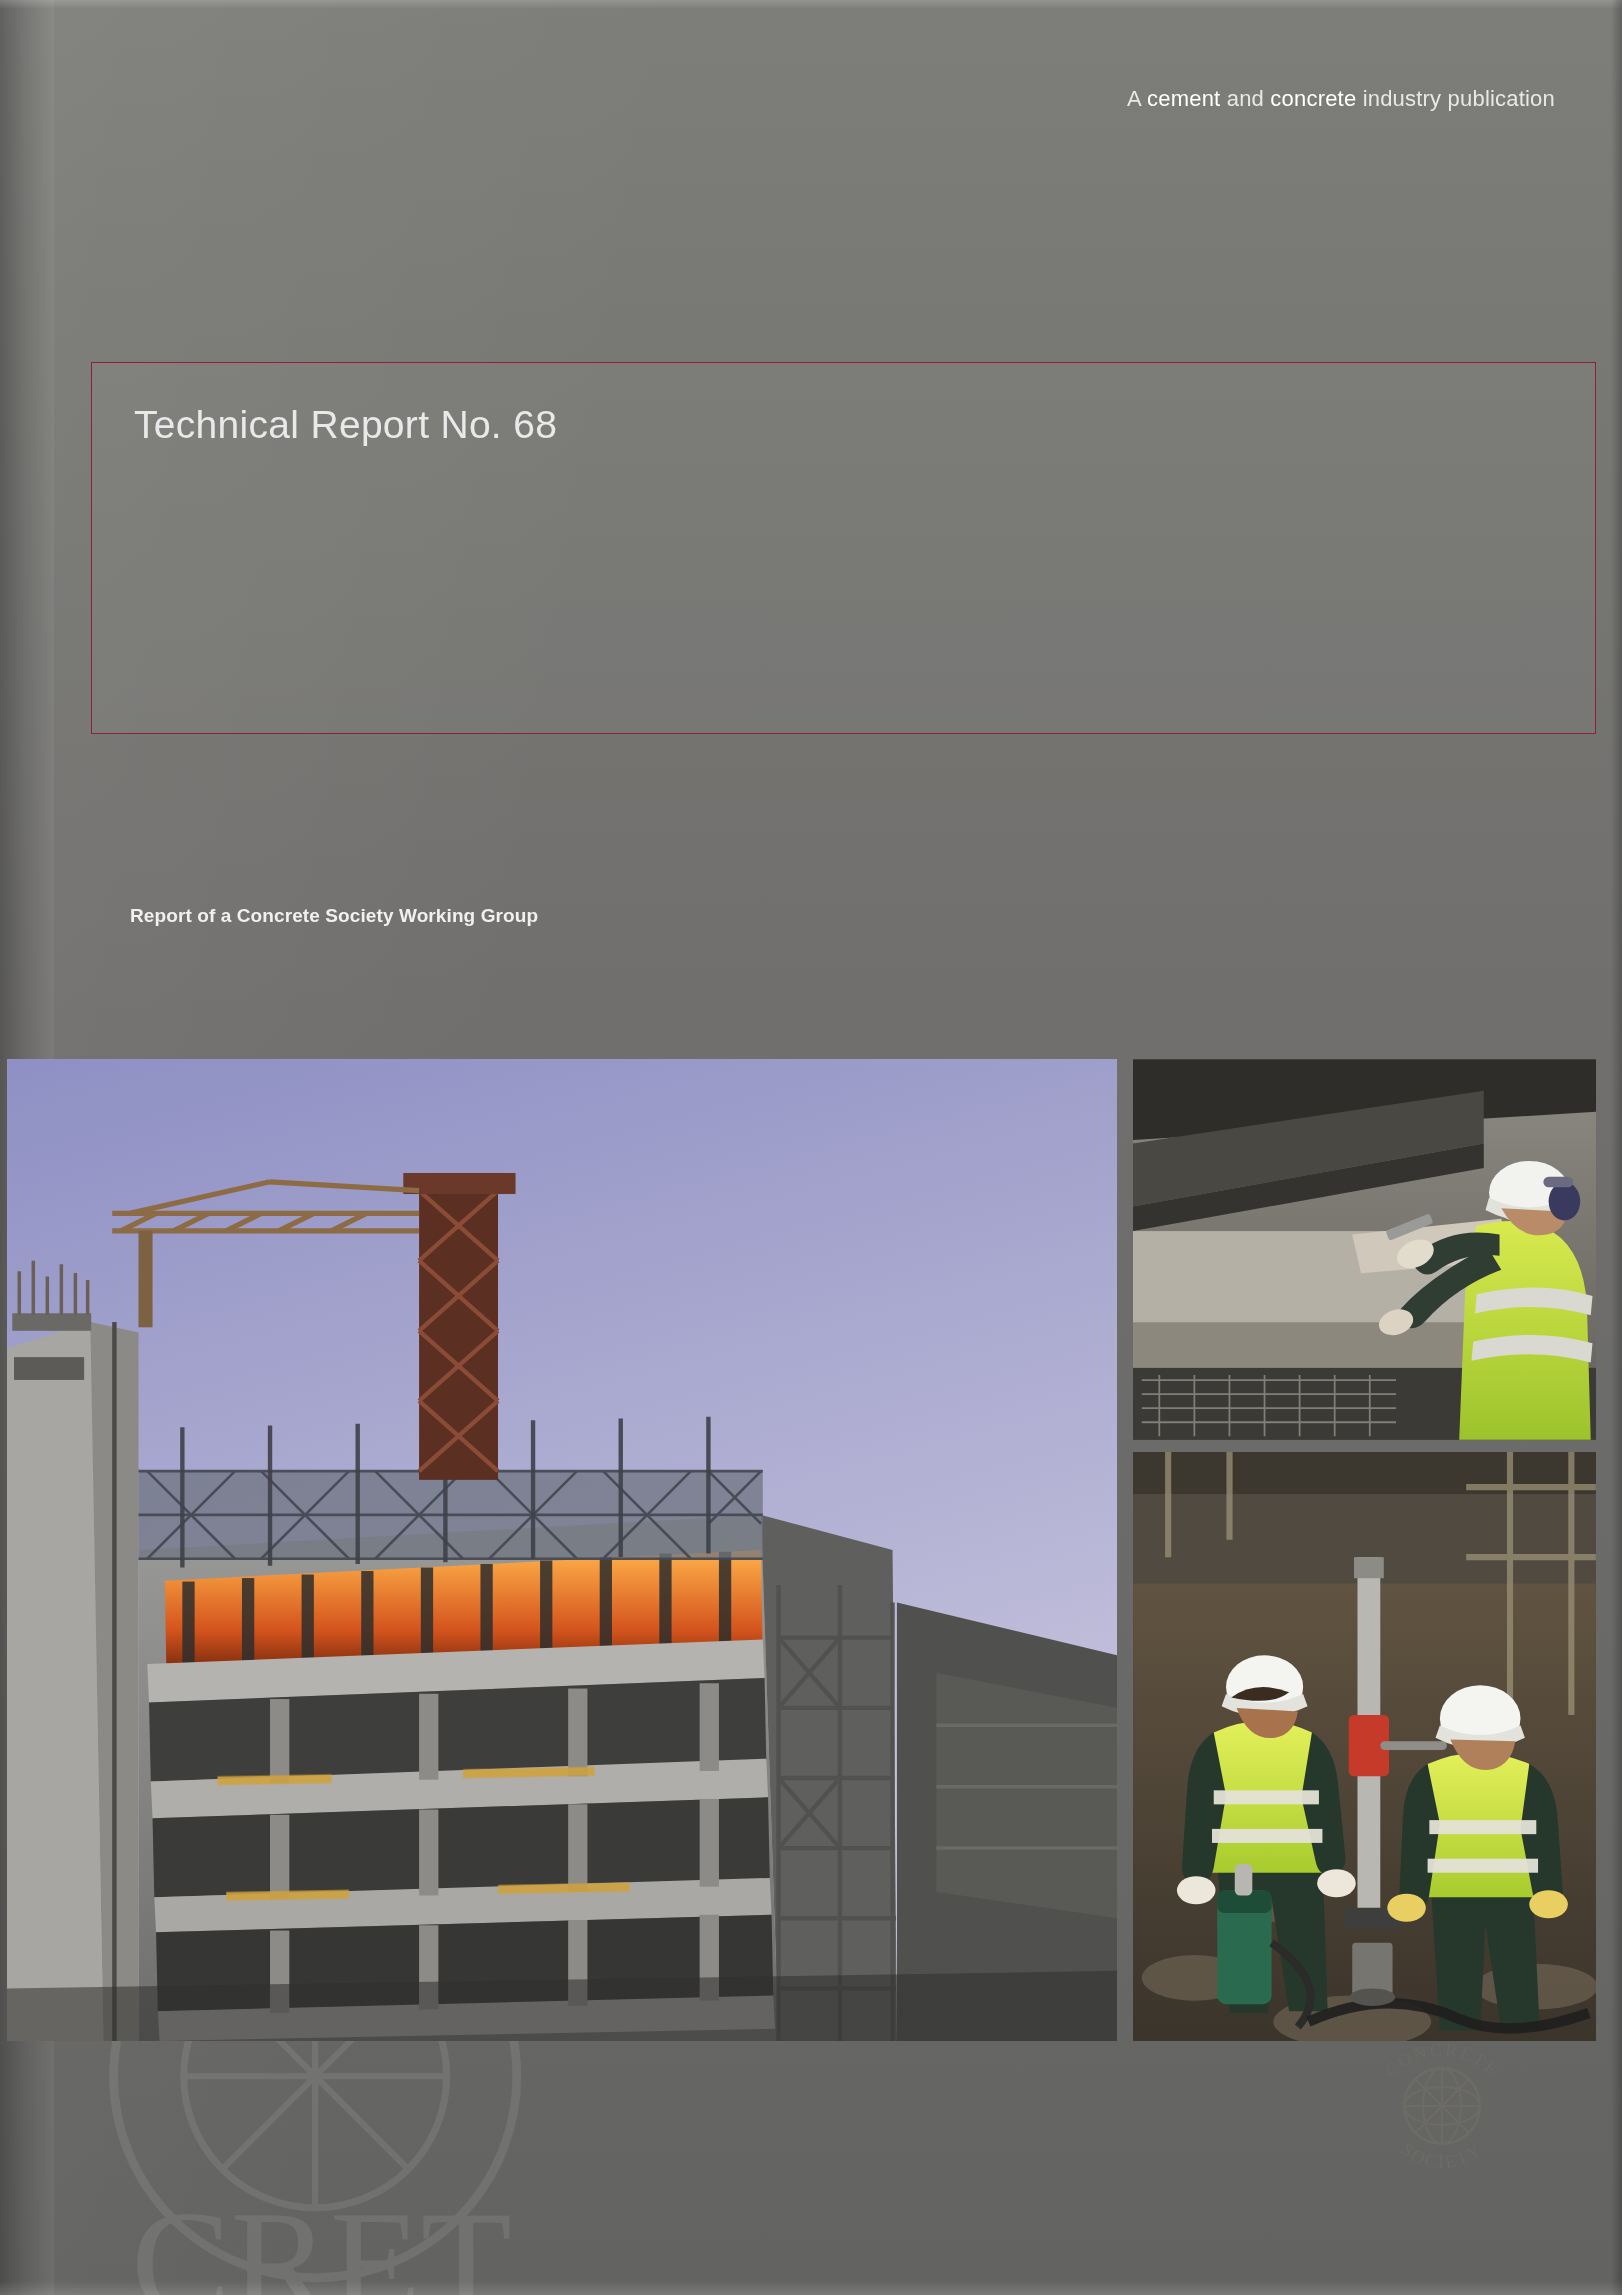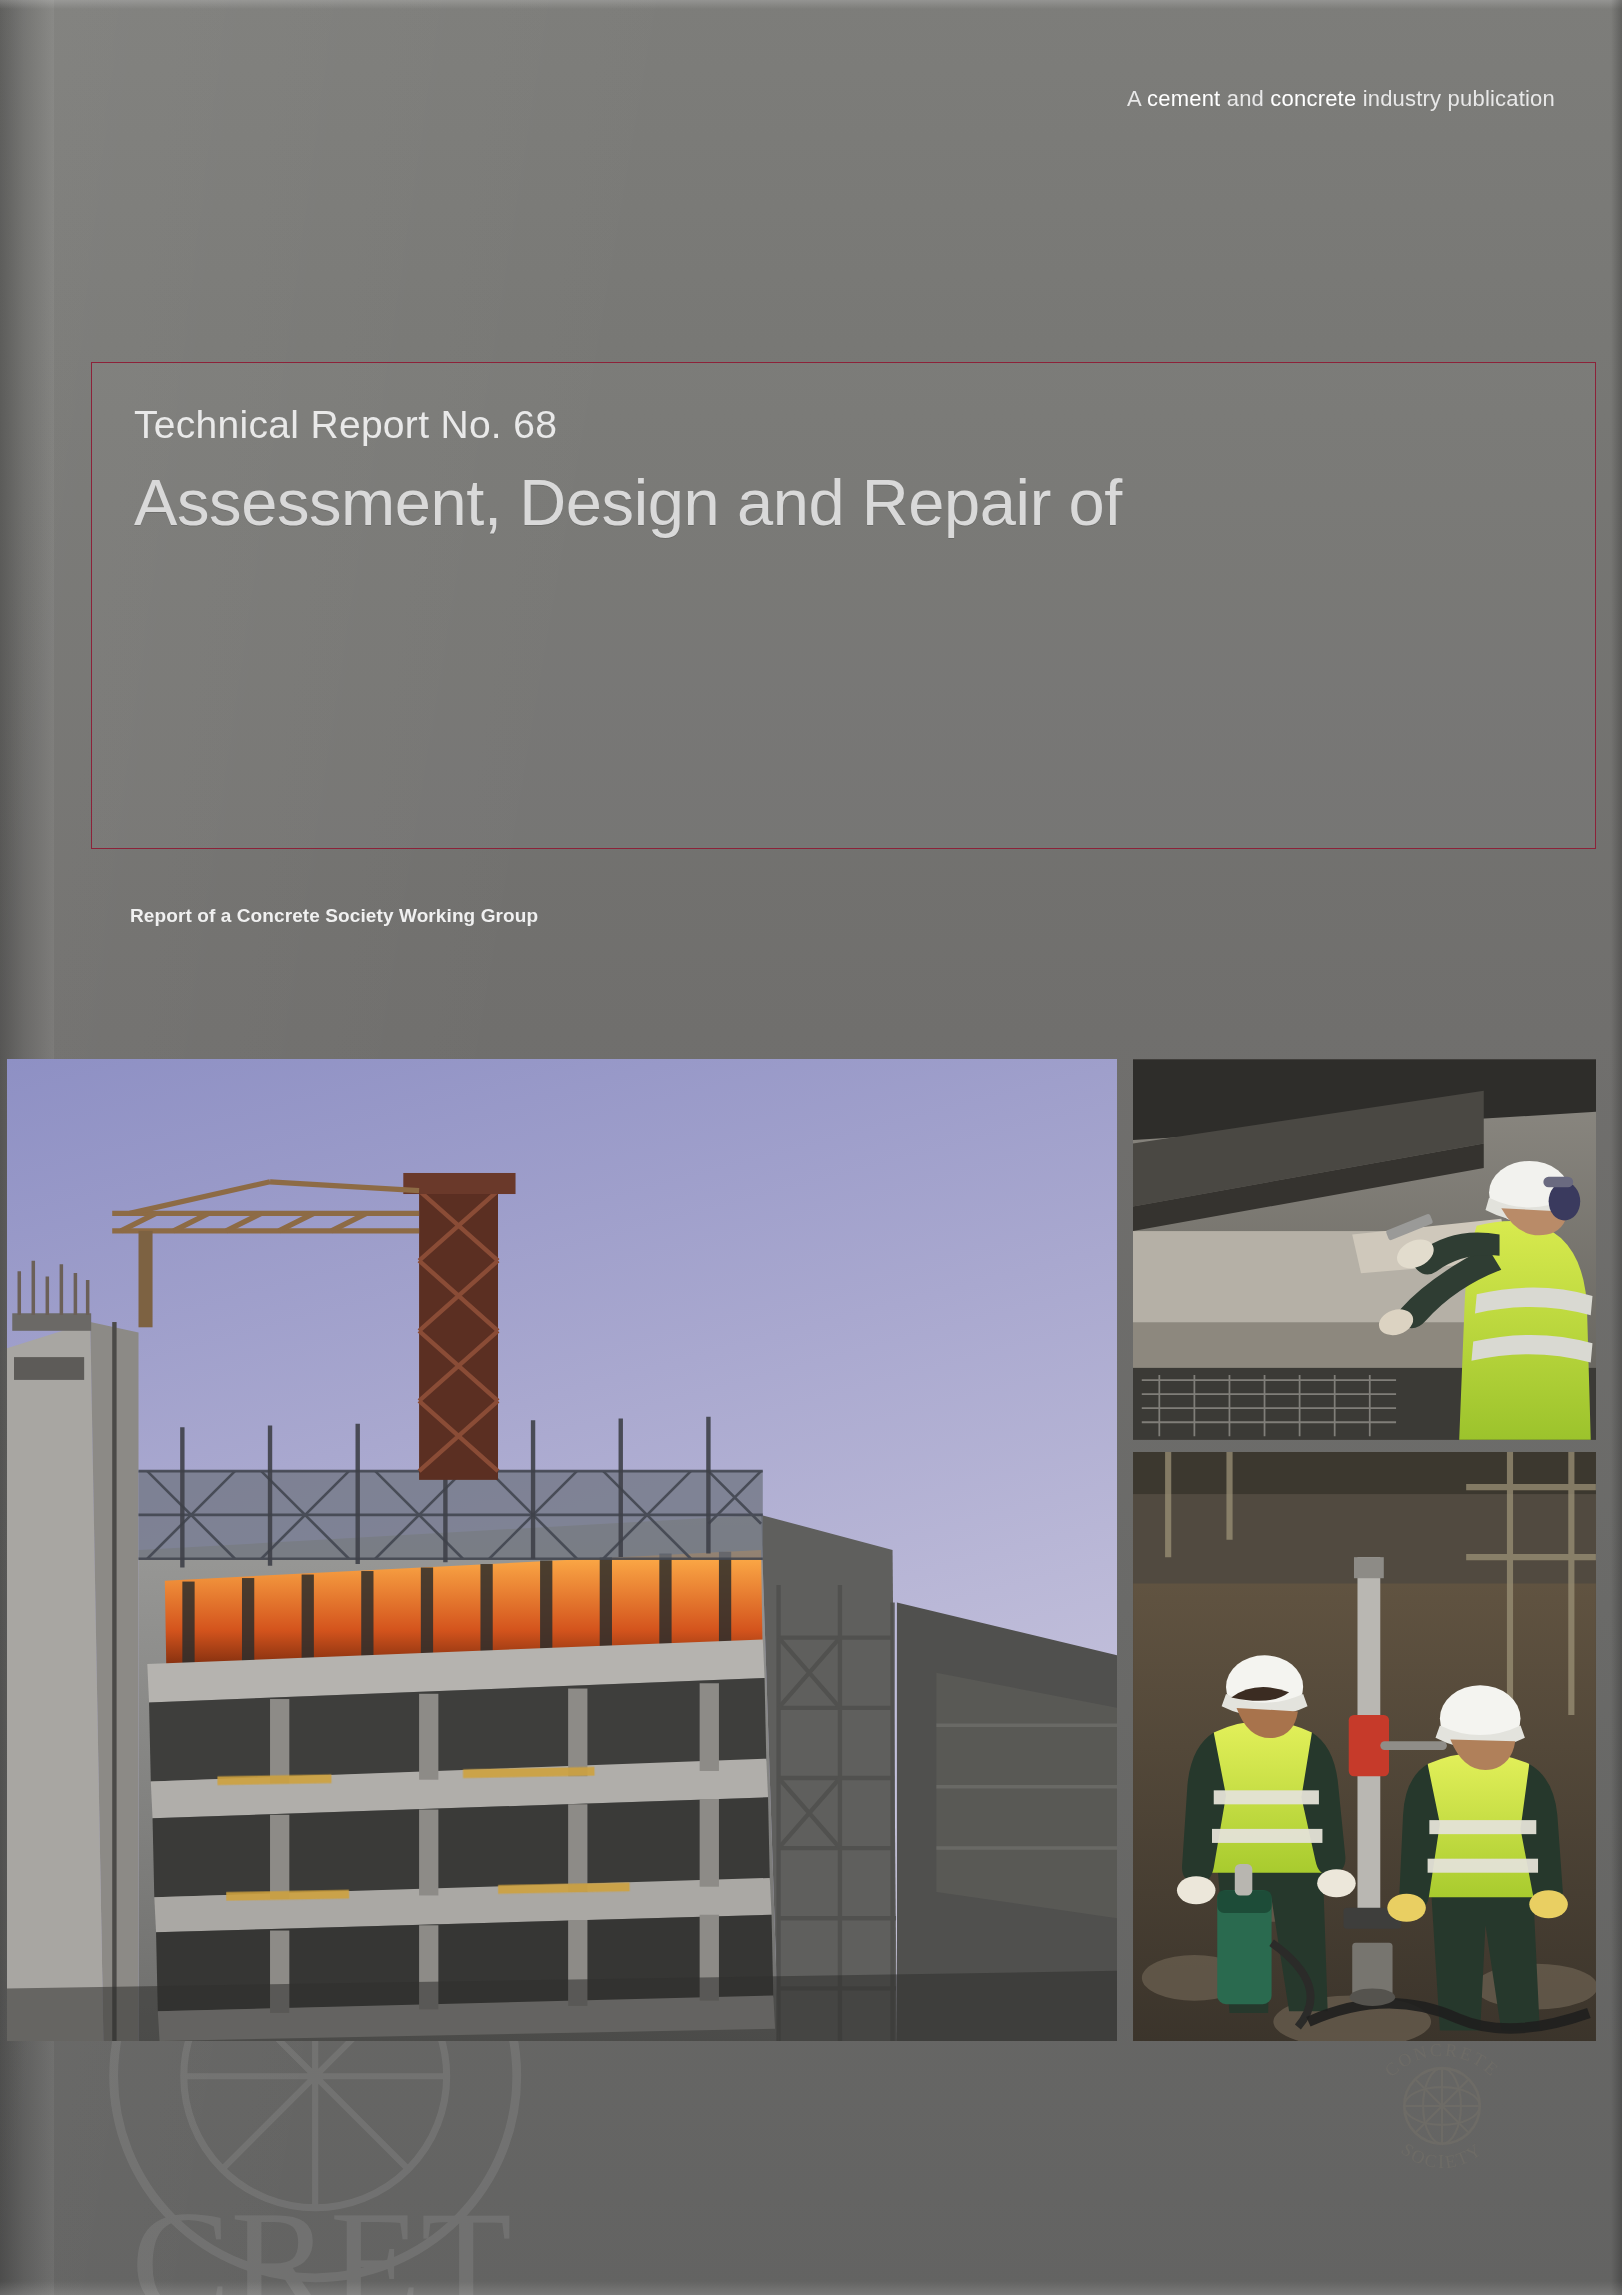--- a/index.html
+++ b/index.html
@@ -58,21 +58,21 @@
     white-space: nowrap;
   }
   .strapline b { font-weight: normal; color: #ffffff; }
 
   
   .title-box {
     position: absolute;
     left: 91px;
     top: 362px;
     width: 1505px;
-    height: 487px;
+    height: 372px;
     border: 1.8px solid #8c2239;
     box-sizing: border-box;
     background: rgba(255,255,255,0.035);
   }
   .title-box .inner {
     padding: 40px 0 0 42px;
   }
   .report-no {
     font-size: 39px;
     color: #e9e9e9;
@@ -179,21 +179,20 @@
   </div>
 
   <div class="strapline">
     <span>A </span><b>cement</b><span> and </span><b>concrete</b><span> industry publication</span>
   </div>
 
   <div class="title-box">
     <div class="inner">
       <div class="report-no">Technical Report No. 68</div>
       <div class="main-title">
-        <span>Assessment, Design and Repair of</span>
       </div>
     </div>
   </div>
 
   <div class="subtitle">Report of a Concrete Society Working Group</div>
 
   <div class="photo photo-main">
     <svg viewBox="0 0 1266 1120" width="1110" height="982" xmlns="http://www.w3.org/2000/svg">
       <defs>
         <linearGradient id="sky" x1="0" y1="0" x2="0.3" y2="1">

